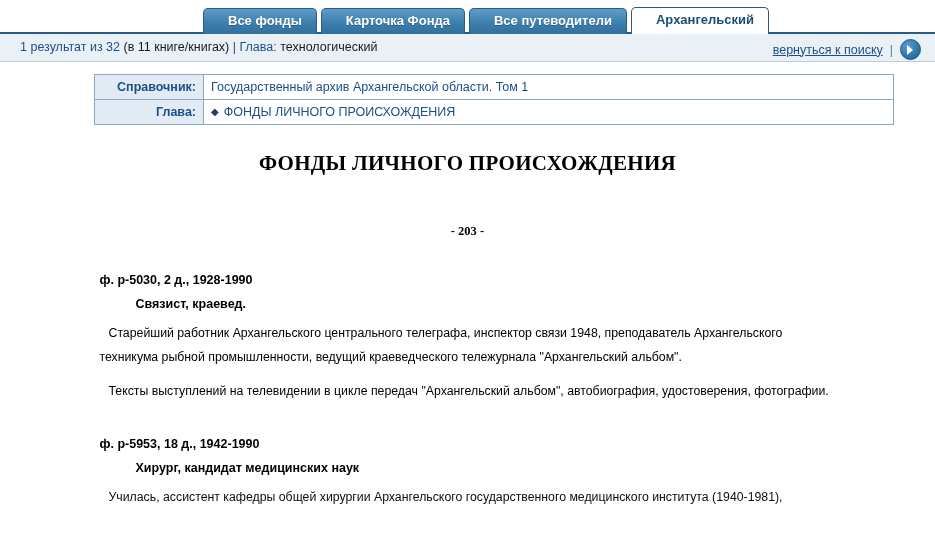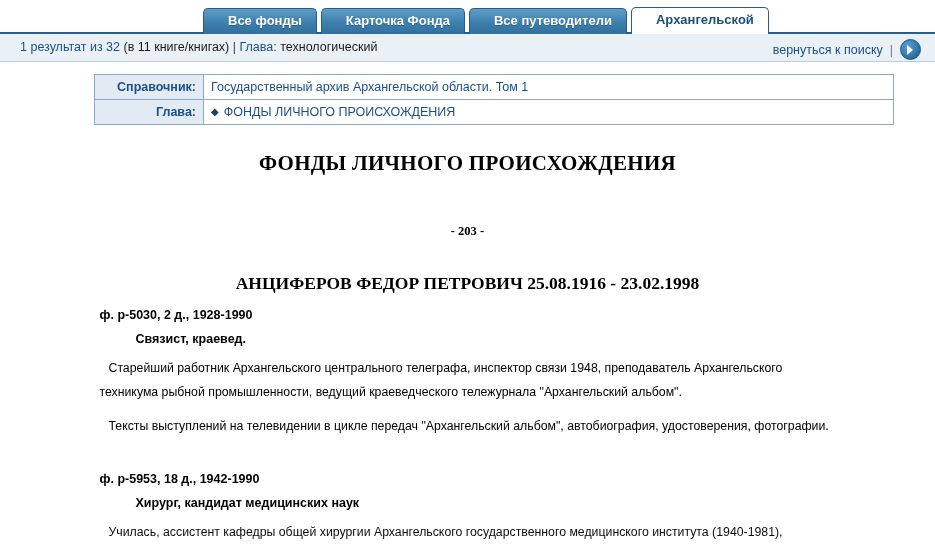--- a/index.html
+++ b/index.html
@@ -78,20 +78,21 @@
     position: absolute;
     right: 14px;
     top: 5px;
     display: flex;
     align-items: center;
     gap: 7px;
     font-size: 12.5px;
   }
   .backlink {
     color: #1b4f8a;
+    text-decoration: underline;
     cursor: pointer;
   }
   .pipe { color: #6a7d8c; }
   .arrow-btn {
     width: 19px;
     height: 19px;
     border-radius: 50%;
     background: radial-gradient(circle at 35% 30%, #4e94c8 0%, #2c6fa3 60%, #1d5party 100%);
     background: radial-gradient(circle at 35% 30%, #5a9fd1 0%, #2d71a5 65%, #1f5b88 100%);
     border: 1px solid #1d547e;
@@ -213,21 +214,21 @@
   }
 </style>
 </head>
 <body>
 
 <div class="tabbar">
   <div class="tabs">
     <div class="tab">Все фонды</div>
     <div class="tab">Карточка Фонда</div>
     <div class="tab">Все путеводители</div>
-    <div class="tab active">Архангельской</div>
+    <div class="tab active">Архангельский</div>
   </div>
 </div>
 
 <div class="resultbar">
   <div class="resultbar-left">
     <span class="blue">1 результат из 32</span>
     <span>(в 11 книге/книгах)</span>
     <span class="blue">|</span>
     <span class="blue">Глава:</span>
     <span>технологический</span>
@@ -252,21 +253,20 @@
     </td>
   </tr>
 </tbody>
   </table>
 
 <div class="doc">
   <div class="doc-title">ФОНДЫ ЛИЧНОГО ПРОИСХОЖДЕНИЯ</div>
   <div class="page-num">- 203 -</div>
 
   <div class="entry">
-    <div class="entry-title">АНЦИФЕРОВ ФЕДОР ПЕТРОВИЧ 25.08.1916 - 23.02.1998</div>
     <div class="entry-fond">ф. р-5030, 2 д., 1928-1990</div>
     <div class="entry-role">Связист, краевед.</div>
     <div class="entry-para">Старейший работник Архангельского центрального телеграфа, инспектор связи 1948, преподаватель Архангельского техникума рыбной промышленности, ведущий краеведческого тележурнала "Архангельский альбом".</div>
     <div class="entry-para">Тексты выступлений на телевидении в цикле передач "Архангельский альбом", автобиография, удостоверения, фотографии.</div>
   </div>
 
   <div class="entry">
     <div class="entry-fond">ф. р-5953, 18 д., 1942-1990</div>
     <div class="entry-role">Хирург, кандидат медицинских наук</div>
     <div class="entry-para cut">Училась, ассистент кафедры общей хирургии Архангельского государственного медицинского института (1940-1981),</div>

